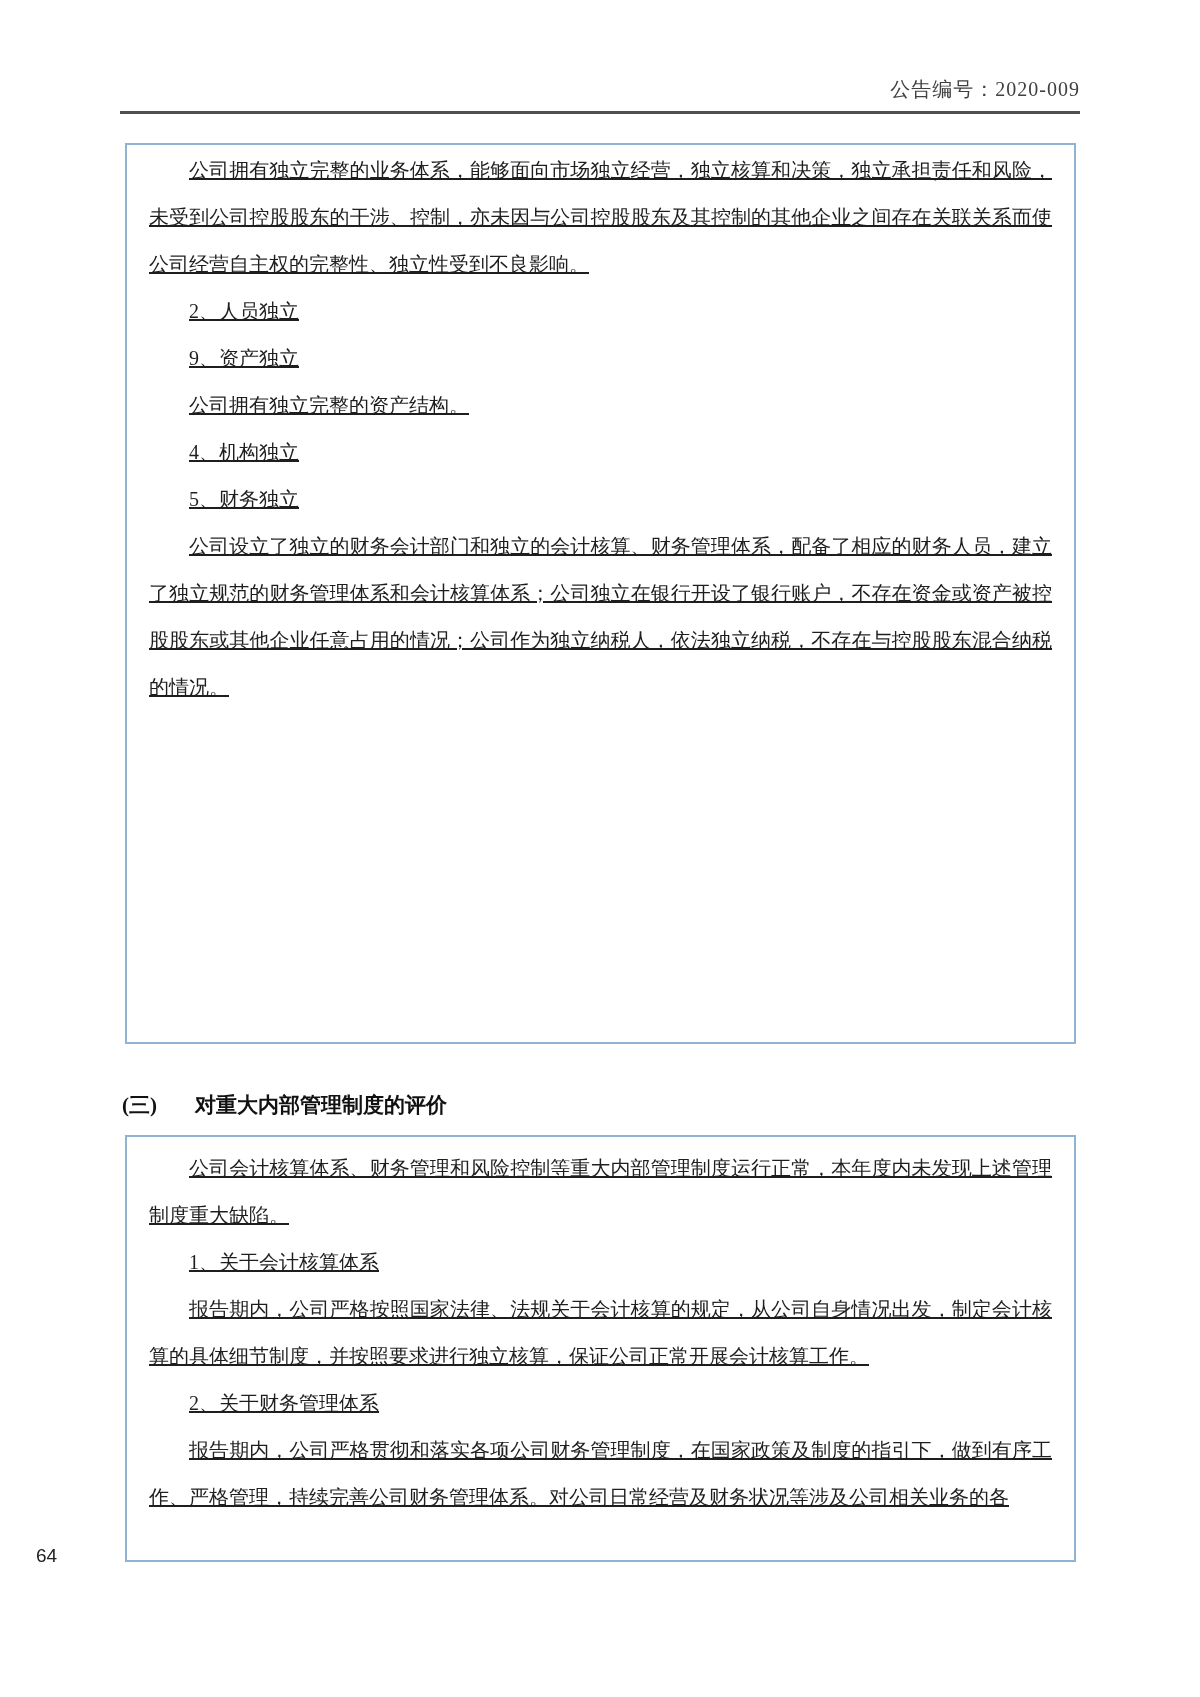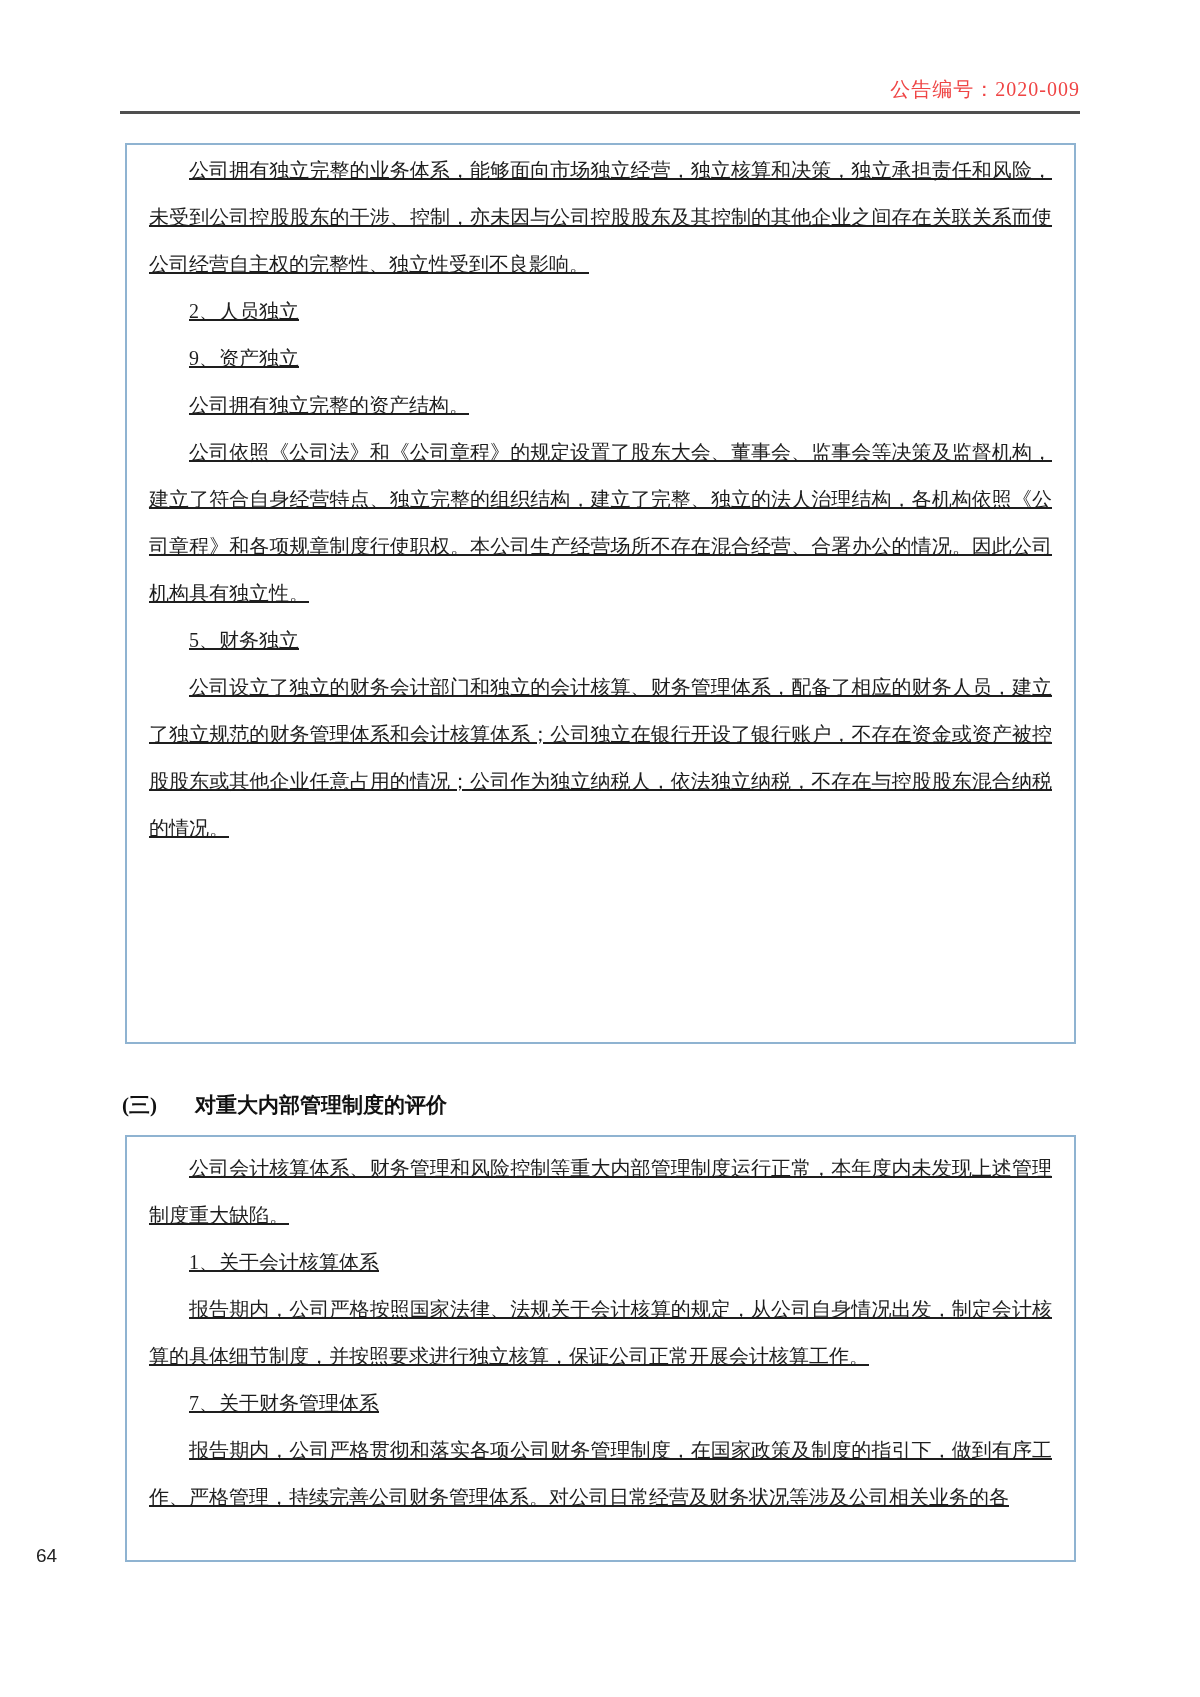--- a/index.html
+++ b/index.html
@@ -9,21 +9,21 @@
     background:#ffffff;
     font-family:"Liberation Serif","DejaVu Serif",serif;
     color:#1e1e1e;
     overflow:hidden;
   }
   .header-no{
     position:absolute;
     top:76px;right:120px;
     font-size:20px;
     letter-spacing:1px;
-    color:#ef4444;
+    color:#404040;
     white-space:nowrap;
   }
   .header-rule{
     position:absolute;
     top:111px;left:120px;
     width:960px;height:3px;
     background:var(--rule-color,#4f4f4f);
   }
   .text-box{
     position:absolute;
@@ -77,32 +77,32 @@
 
   <div class="header-no">公告编号：2020-009</div>
 
   <div class="header-rule"></div>
 
   <div class="text-box box-1">
       <p class="para">公司拥有独立完整的业务体系，能够面向市场独立经营，独立核算和决策，独立承担责任和风险，未受到公司控股股东的干涉、控制，亦未因与公司控股股东及其控制的其他企业之间存在关联关系而使公司经营自主权的完整性、独立性受到不良影响。</p>
       <p class="para">2、人员独立</p>
       <p class="para">9、资产独立</p>
       <p class="para">公司拥有独立完整的资产结构。</p>
-      <p class="para">公司依照《公司法》和《公司章程》的规定设置了股东大会、董事会、监事会等决策及监督机构，建立了符合自身经营特点、独立完整的组织结构，建立了完整、独立的法人治理结构，各机构依照《公司章程》和各项规章制度行使职权。本公司生产经营场所不存在混合经营、合署办公的情况。因此公司机构具有独立性。</p>
+      <p class="para">4、机构独立</p>
       <p class="para">5、财务独立</p>
       <p class="para">公司设立了独立的财务会计部门和独立的会计核算、财务管理体系，配备了相应的财务人员，建立了独立规范的财务管理体系和会计核算体系；公司独立在银行开设了银行账户，不存在资金或资产被控股股东或其他企业任意占用的情况；公司作为独立纳税人，依法独立纳税，不存在与控股股东混合纳税的情况。</p>
     </div>
 
   <div class="section-heading">
     <span class="heading-label">(三)</span><span>对重大内部管理制度的评价</span>
   </div>
 
   <div class="text-box box-2">
       <p class="para">公司会计核算体系、财务管理和风险控制等重大内部管理制度运行正常，本年度内未发现上述管理制度重大缺陷。</p>
       <p class="para">1、关于会计核算体系</p>
       <p class="para">报告期内，公司严格按照国家法律、法规关于会计核算的规定，从公司自身情况出发，制定会计核算的具体细节制度，并按照要求进行独立核算，保证公司正常开展会计核算工作。</p>
-      <p class="para">7、关于财务管理体系</p>
+      <p class="para">2、关于财务管理体系</p>
       <p class="para">报告期内，公司严格贯彻和落实各项公司财务管理制度，在国家政策及制度的指引下，做到有序工作、严格管理，持续完善公司财务管理体系。对公司日常经营及财务状况等涉及公司相关业务的各</p>
     </div>
 
   <div class="footer-pageno">64</div>
 
 </div>
 
 </body></html>

